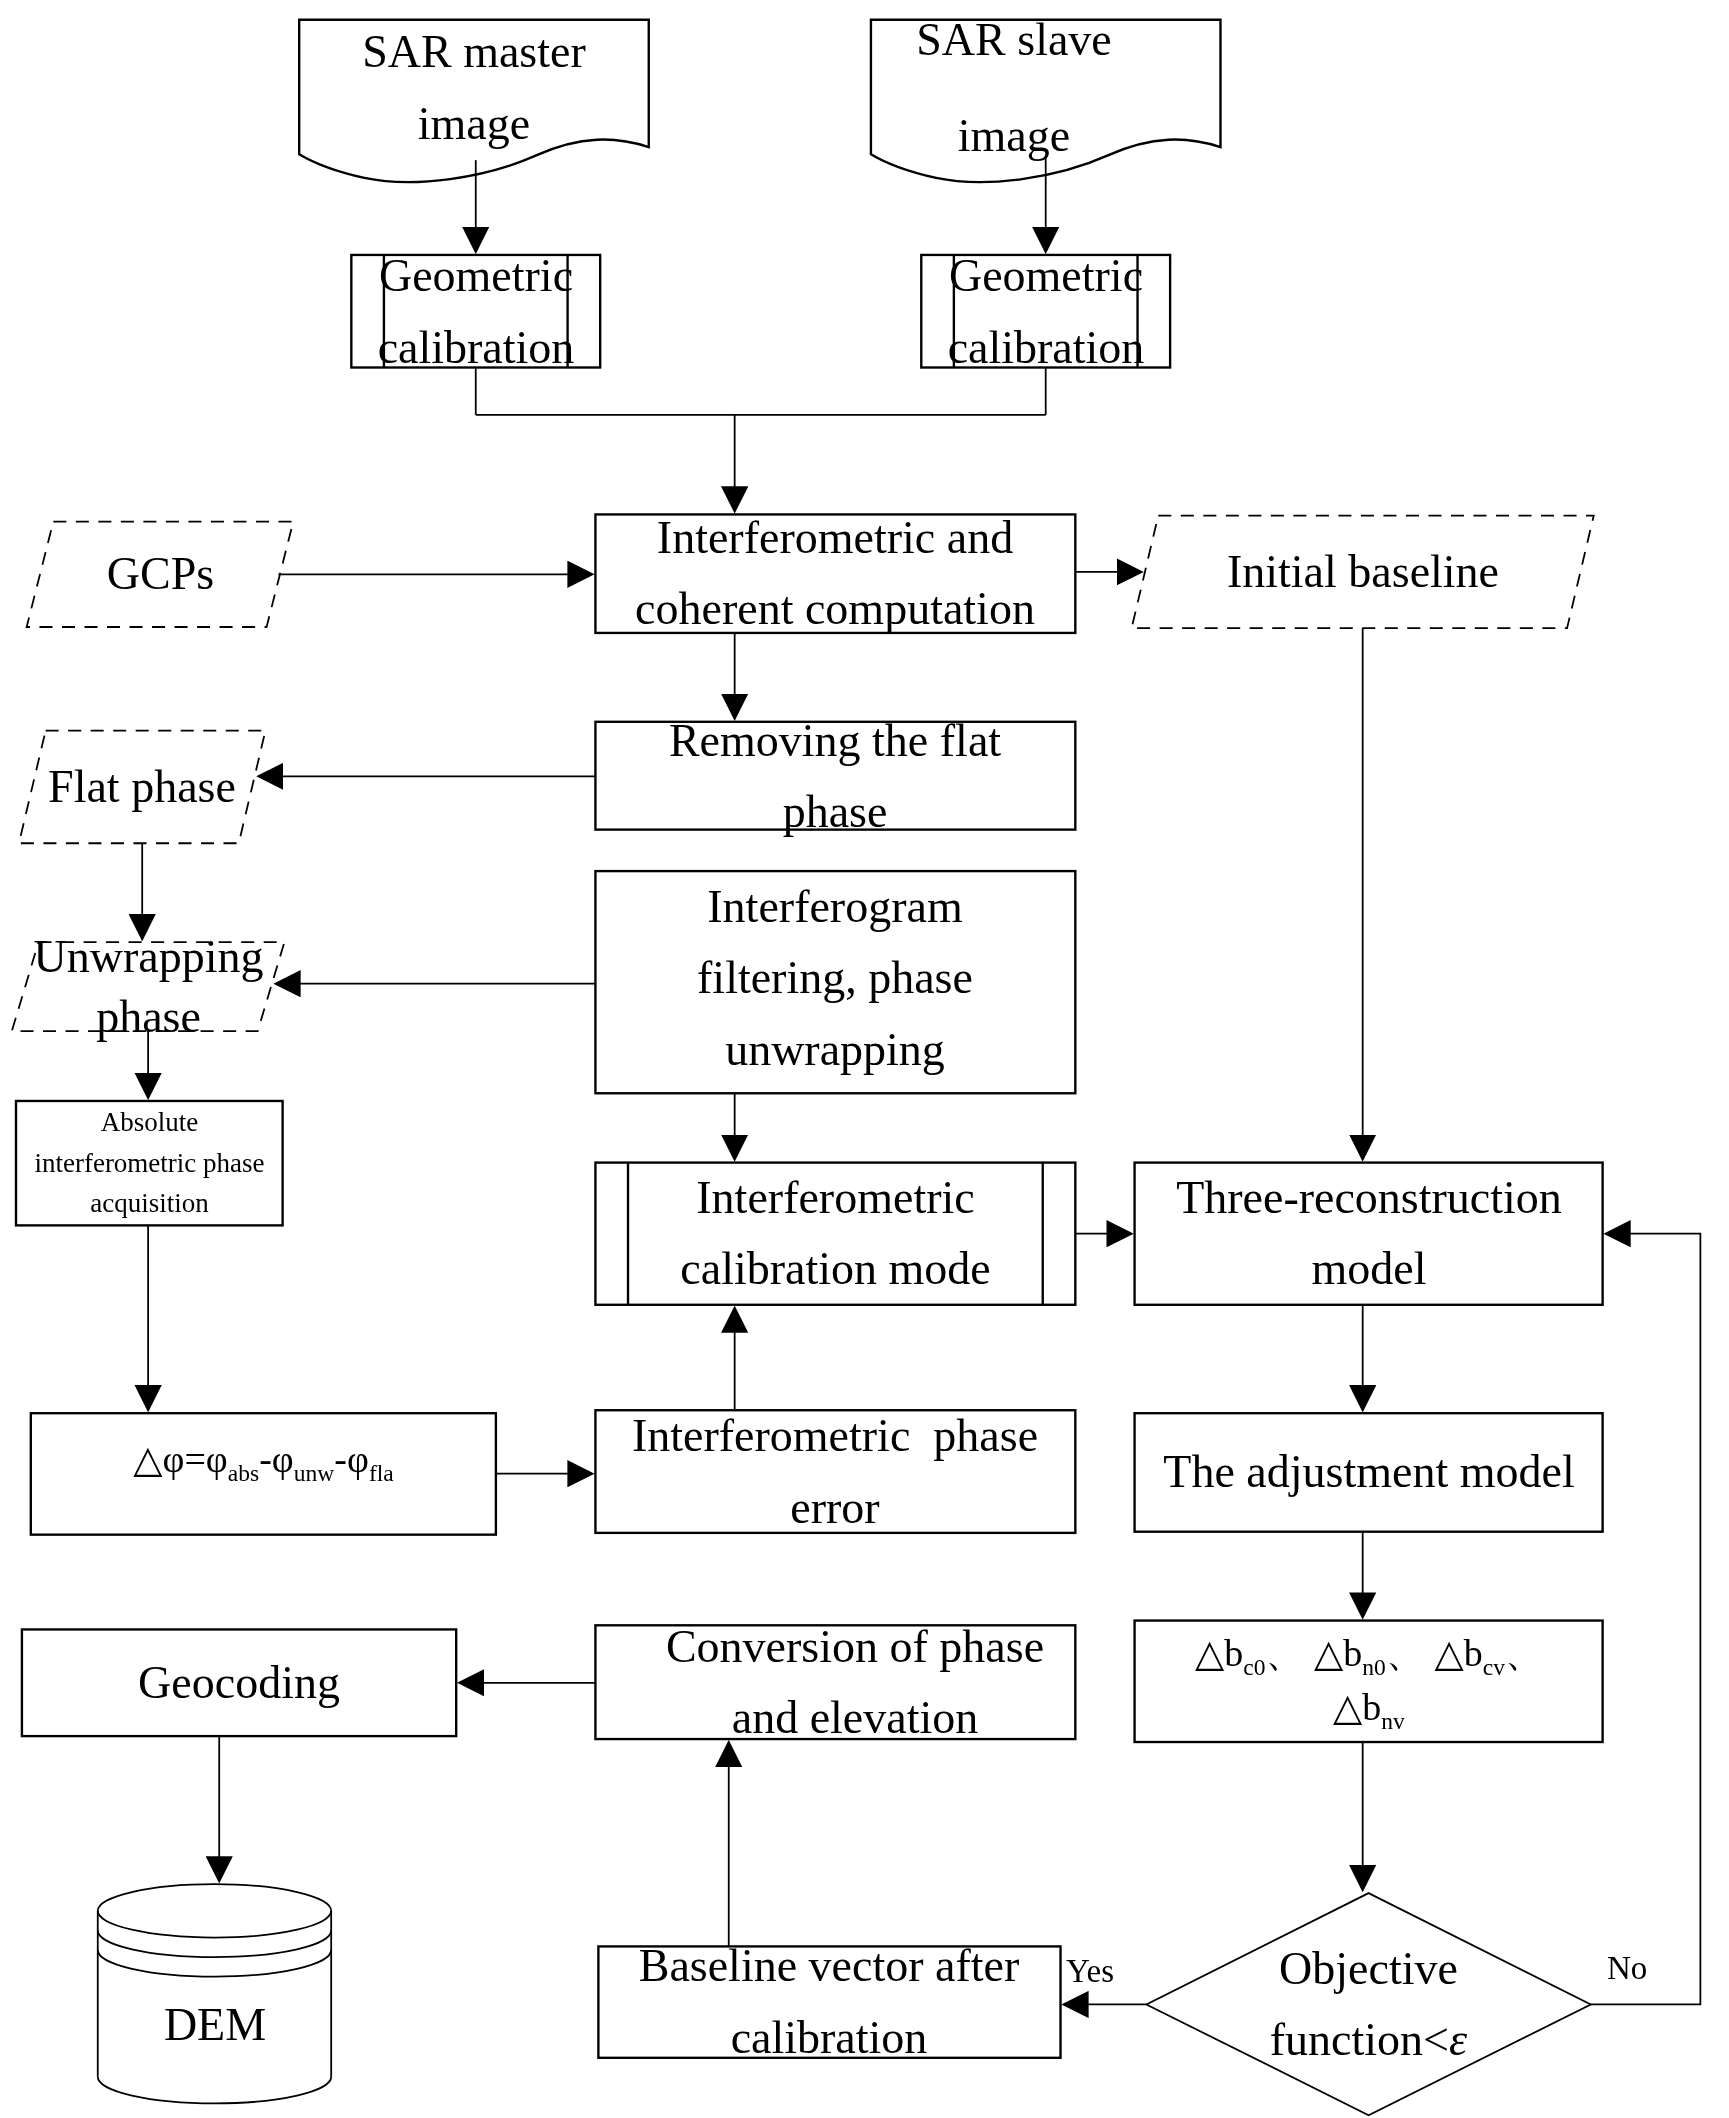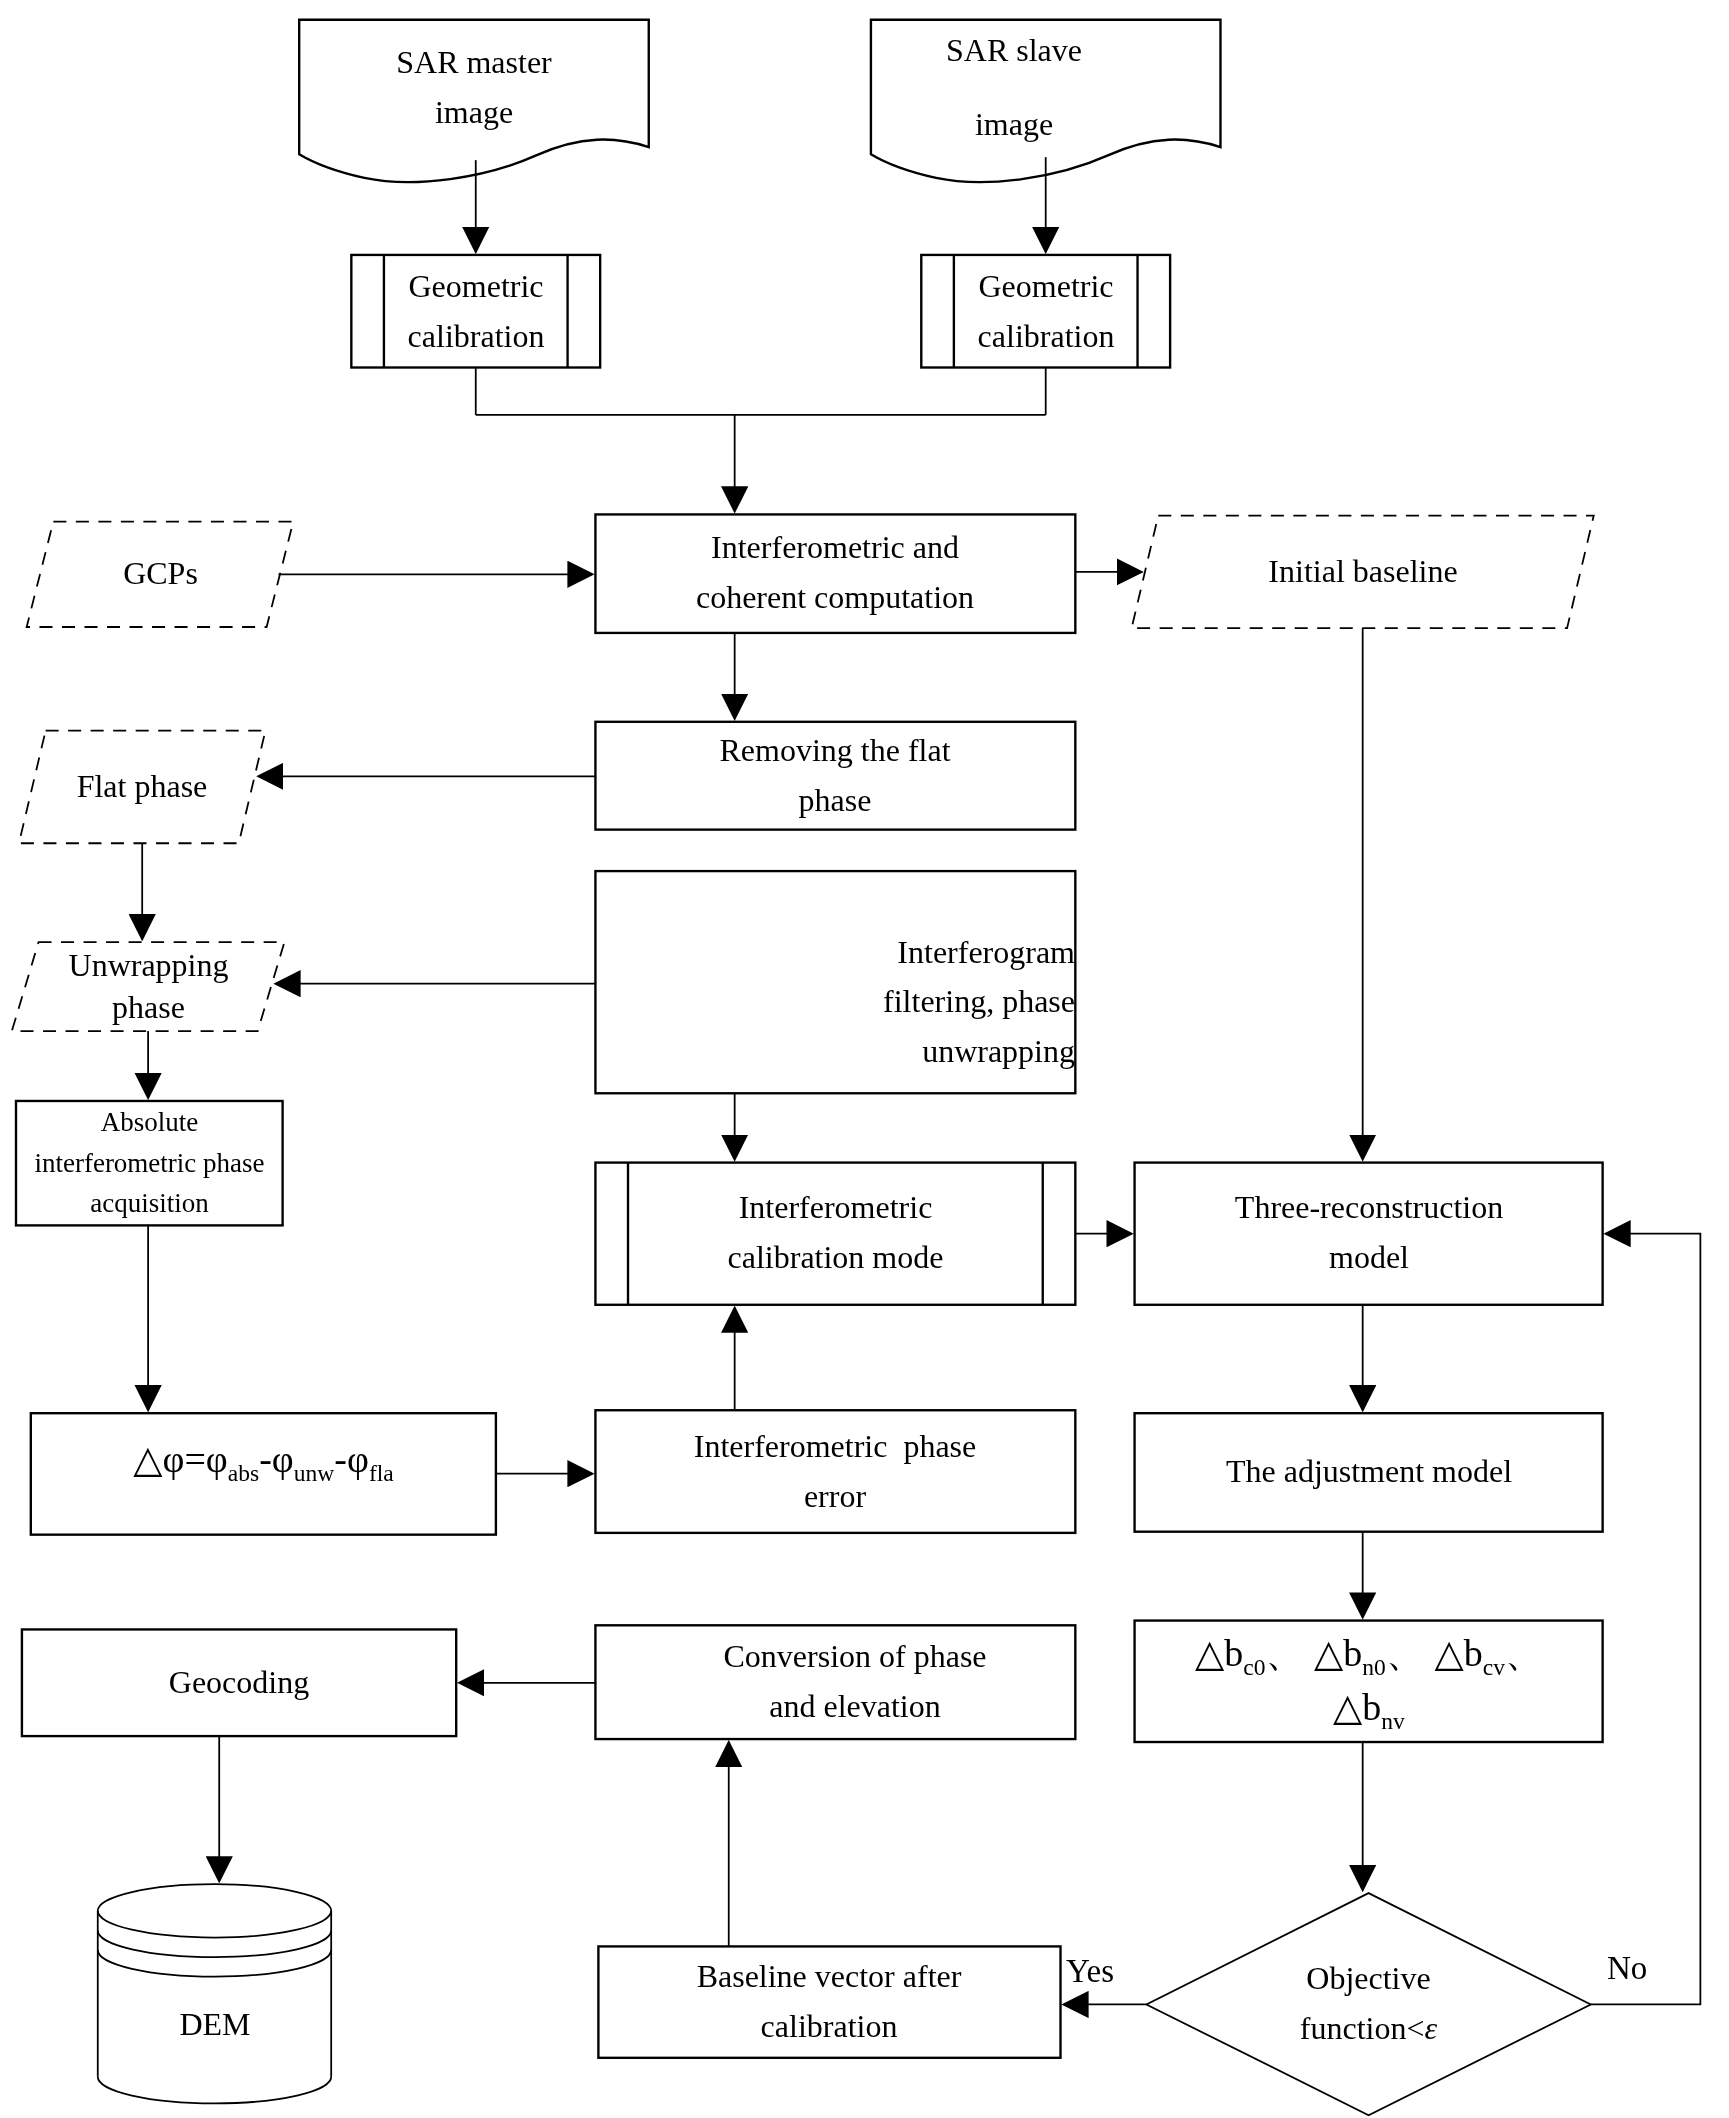--- a/index.html
+++ b/index.html
@@ -1,19 +1,19 @@
 <!DOCTYPE html>
 <html style="font-size:9.5px"><head>
 <meta charset="utf-8">
 <style>
   html,body{margin:0;padding:0;background:#ffffff;}
   body{width:1730px;height:2119px;position:relative;font-family:"Liberation Serif","DejaVu Serif",serif;color:#000;}
   #stage{position:absolute;inset:0;width:1730px;height:2119px;}
   svg#wires{position:absolute;left:0;top:0;}
-  .label{position:absolute;display:flex;flex-direction:column;align-items:center;justify-content:center;text-align:center;font-size:32px;line-height:1.55;}
+  .label{position:absolute;display:flex;flex-direction:column;align-items:center;justify-content:center;text-align:center;font-size:46px;line-height:1.55;}
   .label .line{white-space:pre;}
   .small{font-size:27px;line-height:1.5;}
   .big{font-size:38px;}
   sub{font-size:0.62em;line-height:0;}
   .sep{margin-right:10.7px;}
   .eps{font-style:italic;}
   .edge-label{position:absolute;font-size:33px;}
   .sym{font-family:"Liberation Serif","DejaVu Sans","DejaVu Serif",serif;}
 </style>
 </head>
@@ -143,21 +143,21 @@
 
   <div class="label" style="left:595px;top:722px;width:480px;height:108px;">
     <div class="line">Removing the flat</div>
     <div class="line">phase</div>
   </div>
 
   <div class="label" style="left:19px;top:730px;width:246px;height:113px;">
     <div class="line">Flat phase</div>
   </div>
 
-  <div class="label" style="left:595px;top:891px;width:480px;height:222px;align-items:flex-end;">
+  <div class="label" style="left:595px;top:867px;width:480px;height:222px;">
     <div class="line">Interferogram</div>
     <div class="line">filtering, phase</div>
     <div class="line">unwrapping</div>
   </div>
 
   <div class="label" style="left:12px;top:942px;width:273px;height:89px;line-height:1.3;">
     <div class="line">Unwrapping</div>
     <div class="line">phase</div>
   </div>
 

